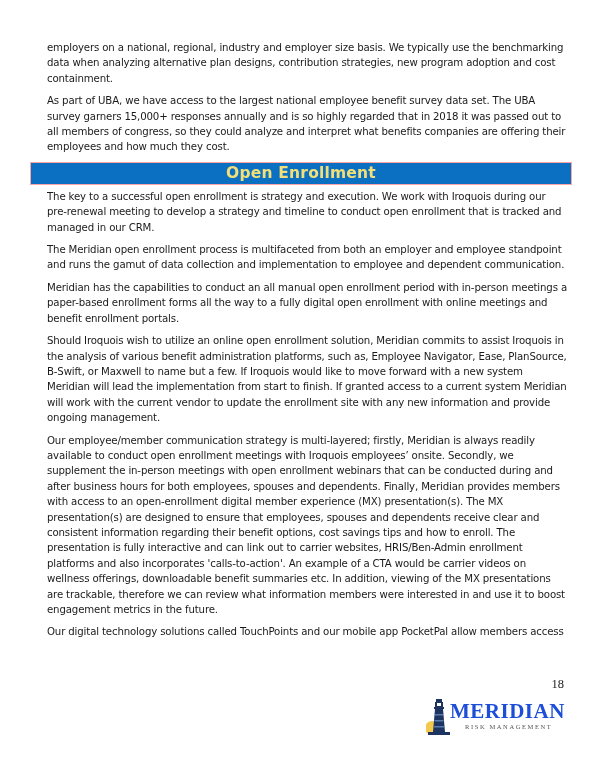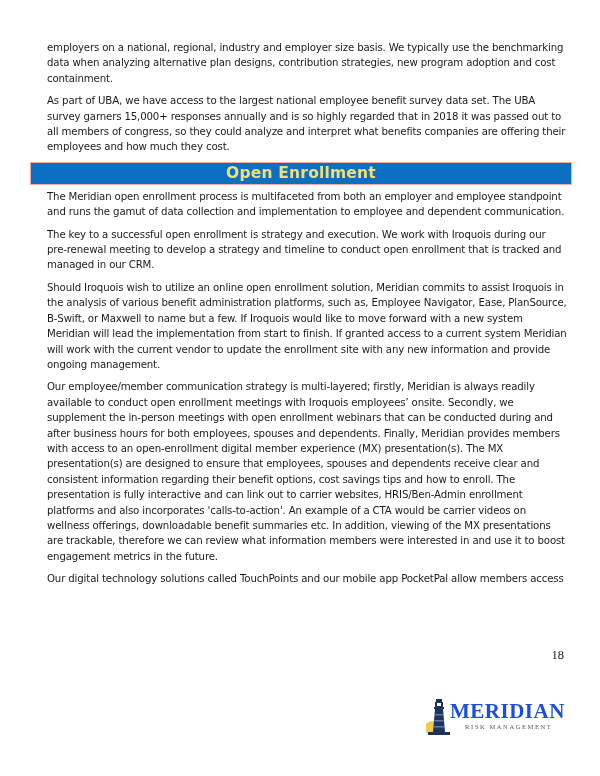--- a/index.html
+++ b/index.html
@@ -20,21 +20,21 @@
   }
   .section-bar span {
     font-family: "DejaVu Sans", sans-serif; font-weight: bold;
     font-size: 15.5px; color: #f2df77; letter-spacing: 0.2px;
   }
   .link {
     display: inline-block; color: #1a1ad0; font-weight: bold;
     text-decoration: underline; cursor: pointer; margin-bottom: 7px;
   }
   .page-number {
-    position: absolute; right: 36px; top: 648px;
+    position: absolute; right: 36px; top: 677px;
     font-family: "Liberation Serif", serif; font-size: 12.5px; color: #222;
   }
   .logo { position: absolute; left: 426px; top: 696px; width: 140px; height: 40px; }
   .logo-text {
     position: absolute; left: 24px; top: 3px;
     font-family: "Liberation Serif", serif; font-size: 21px; color: #1d4ed8;
     letter-spacing: 0.5px; font-weight: bold;
   }
   .logo-sub {
     position: absolute; left: 39px; top: 27px;
@@ -47,22 +47,23 @@
 
 <div class="page">
   <div class="content">
     <p>employers on a national, regional, industry and employer size basis. We typically use the benchmarking data when analyzing alternative plan designs, contribution strategies, new program adoption and cost containment.</p>
     <p>As part of UBA, we have access to the largest national employee benefit survey data set. The UBA survey garners 15,000+ responses annually and is so highly regarded that in 2018 it was passed out to all members of congress, so they could analyze and interpret what benefits companies are offering their employees and how much they cost.</p>
 
     <div class="section-bar">
       <span>Open Enrollment</span>
     </div>
 
+    <p>The key to a successful open enrollment is strategy and execution. We work with Iroquois during our pre-renewal meeting to develop a strategy and timeline to conduct open enrollment that is tracked and managed in our CRM.</p>
     <p>The Meridian open enrollment process is multifaceted from both an employer and employee standpoint and runs the gamut of data collection and implementation to employee and dependent communication.</p>
-    <p>The key to a successful open enrollment is strategy and execution. We work with Iroquois during our pre-renewal meeting to develop a strategy and timeline to conduct open enrollment that is tracked and managed in our CRM.</p>
+    <p>Meridian has the capabilities to conduct an all manual open enrollment period with in-person meetings a paper-based enrollment forms all the way to a fully digital open enrollment with online meetings and benefit enrollment portals.</p>
     <p>Should Iroquois wish to utilize an online open enrollment solution, Meridian commits to assist Iroquois in the analysis of various benefit administration platforms, such as, Employee Navigator, Ease, PlanSource, B-Swift, or Maxwell to name but a few. If Iroquois would like to move forward with a new system Meridian will lead the implementation from start to finish. If granted access to a current system Meridian will work with the current vendor to update the enrollment site with any new information and provide ongoing management.</p>
     <p>Our employee/member communication strategy is multi-layered; firstly, Meridian is always readily available to conduct open enrollment meetings with Iroquois employees’ onsite. Secondly, we supplement the in-person meetings with open enrollment webinars that can be conducted during and after business hours for both employees, spouses and dependents.  Finally, Meridian provides members with access to an open-enrollment digital member experience (MX) presentation(s). The MX presentation(s) are designed to ensure that employees, spouses and dependents receive clear and consistent information regarding their benefit options, cost savings tips and how to enroll. The presentation is fully interactive and can link out to carrier websites, HRIS/Ben-Admin enrollment platforms and also incorporates 'calls-to-action'. An example of a CTA would be carrier videos on wellness offerings, downloadable benefit summaries etc. In addition, viewing of the MX presentations are trackable, therefore we can review what information members were interested in and use it to boost engagement metrics in the future.</p>
     <p>Our digital technology solutions called TouchPoints and our mobile app PocketPal allow members access</p>
   </div>
 
   <div class="page-number">18</div>
 
   <div class="logo">
     <svg width="26" height="40" viewBox="0 0 26 40" style="position:absolute;left:0;top:0;">
       <circle cx="6" cy="32" r="7" fill="#f2c94c"></circle>

